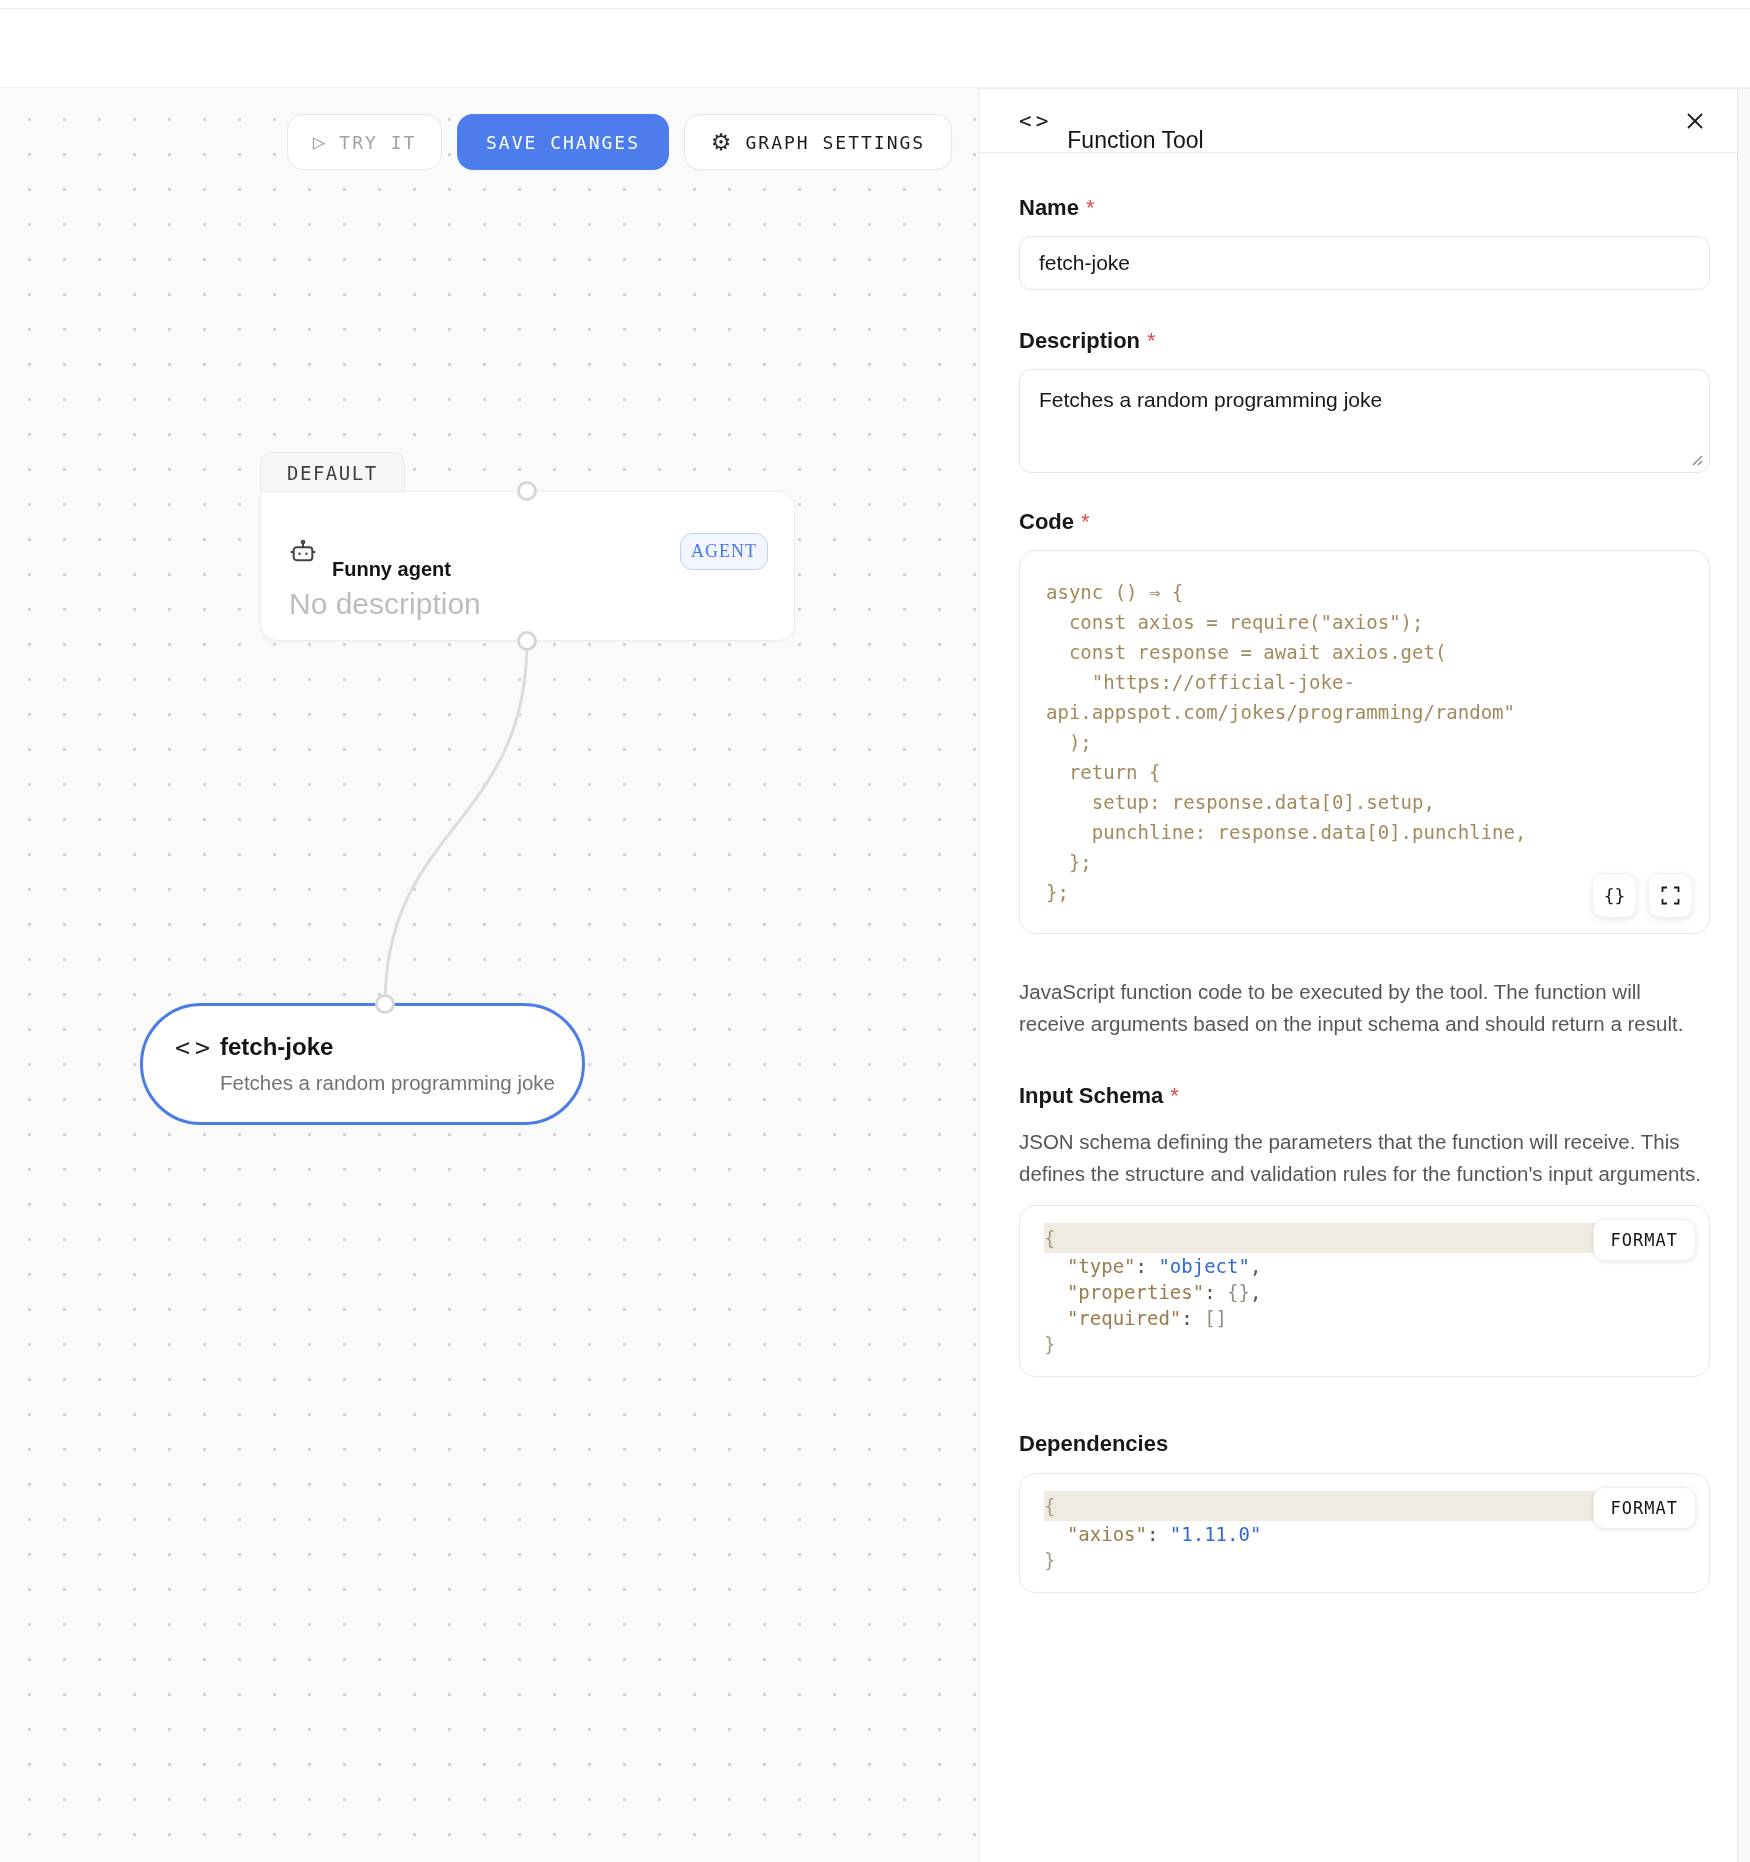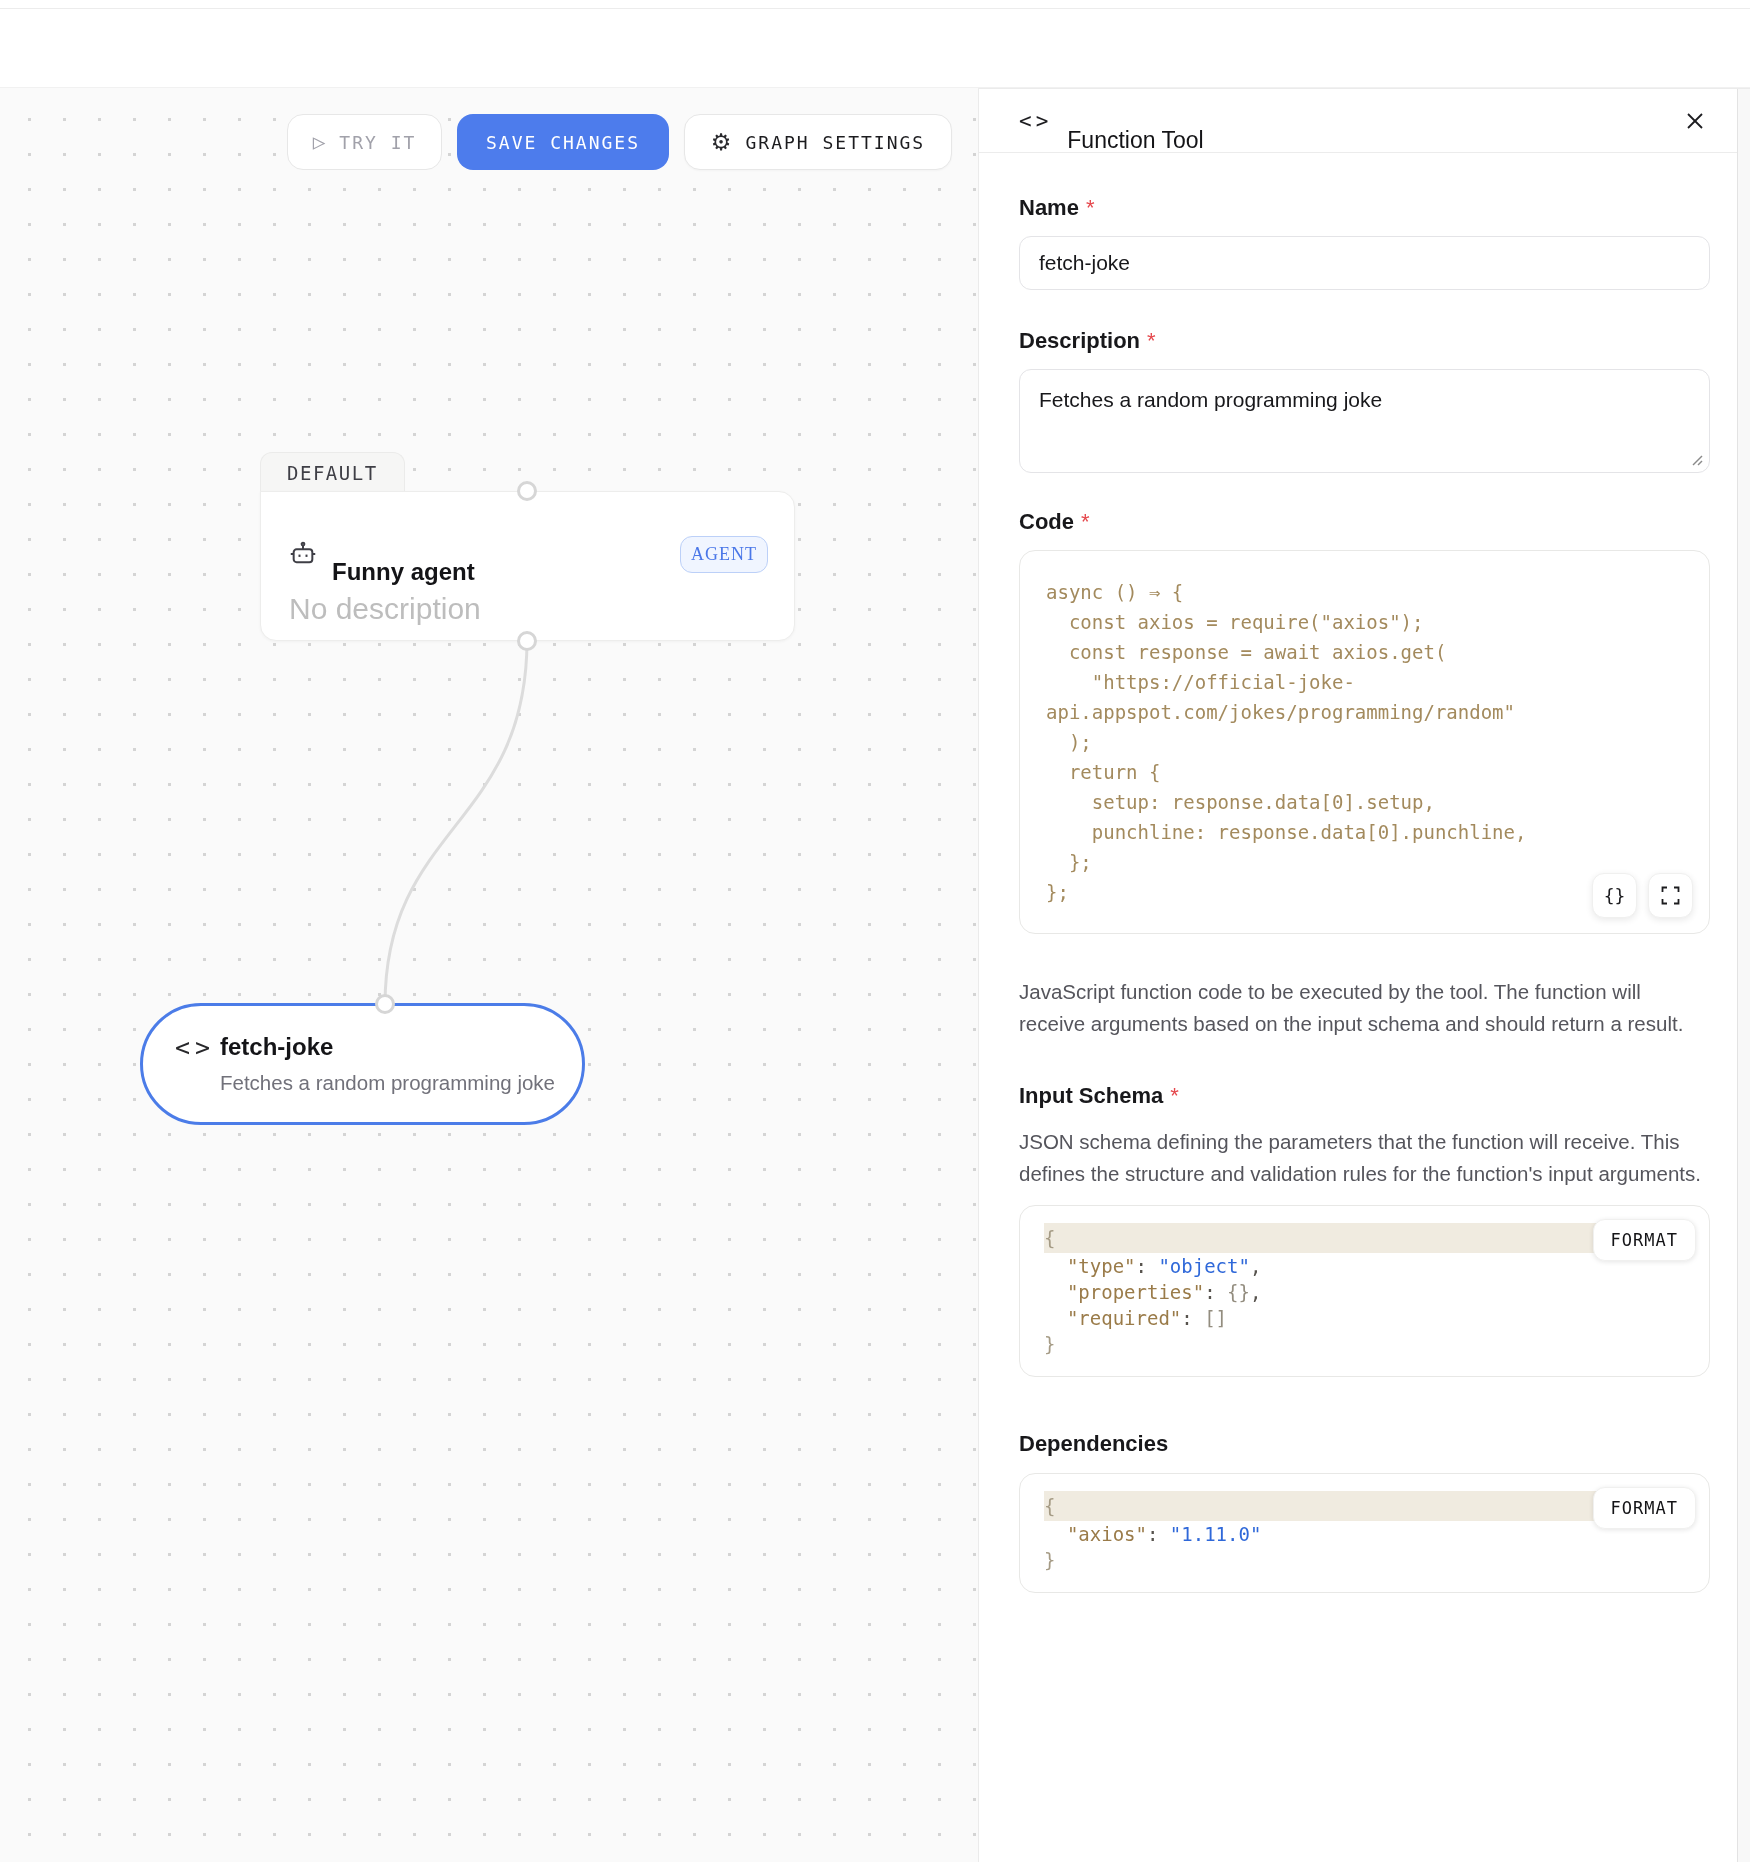--- a/index.html
+++ b/index.html
@@ -44,21 +44,21 @@
     font-family:"DejaVu Sans Mono", monospace; font-size:19px; letter-spacing:1.5px; color:#3f3f46;
     z-index:2;
   }
   .agent-card {
     position:absolute; left:260px; top:403px; width:535px; height:150px;
     background:#ffffff; border:1px solid #ededec; border-radius:0 16px 16px 16px;
     box-shadow:0 1px 3px rgba(0,0,0,.04); z-index:3;
     padding:30px 26px 0 28px;
   }
   .agent-row1 { display:flex; align-items:center; gap:15px; }
-  .agent-title { font-size:24px; font-weight:700; color:#141417;margin-top:36px; }
+  .agent-title { font-size:20px; font-weight:700; color:#141417;margin-top:36px; }
   .agent-badge {
     margin-left:auto; font-family:Liberation Serif, serif; font-size:18px; letter-spacing:1px;
     color:#4a77e8; background:#f0f5ff; border:1px solid #bcd0f8; border-radius:12px;
     padding:7px 10px;
   }
   .agent-desc { margin-top:6px; font-size:30px; color:#bdbdbd; }
 
   .handle {
     position:absolute; width:20px; height:20px; border-radius:50%;
     background:#ffffff; border:3px solid #d6d6d6; z-index:4;

